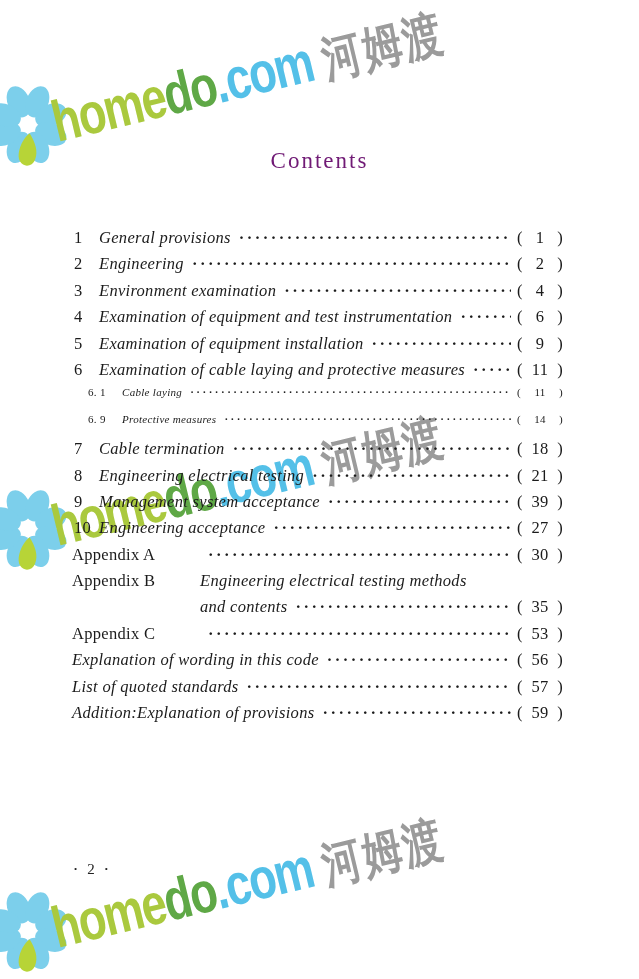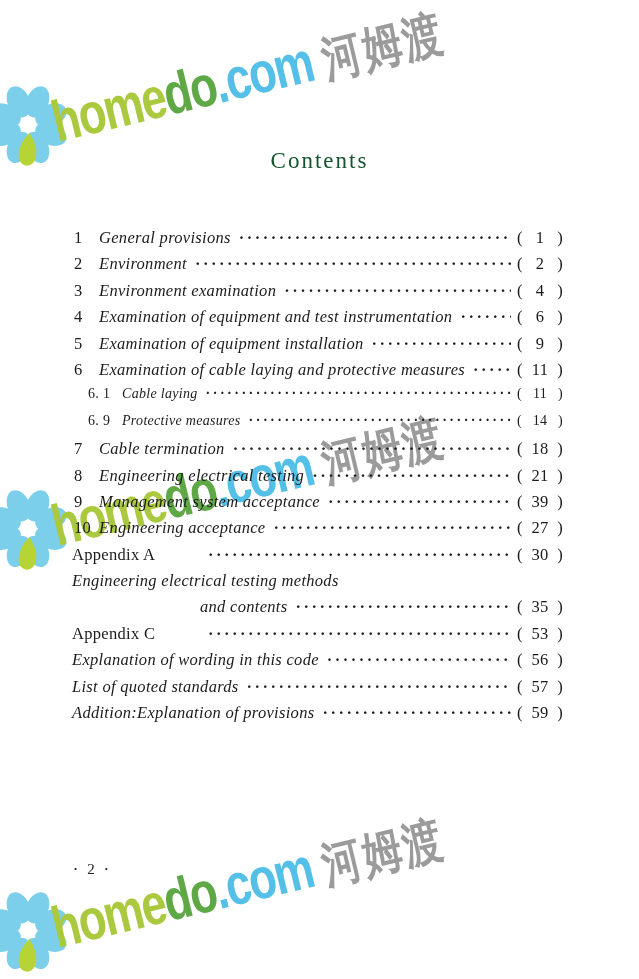--- a/index.html
+++ b/index.html
@@ -27,36 +27,36 @@
     white-space:nowrap;
   }
   .wm-home{color:#aac93e;}
   .wm-do{color:#5fa846;}
   .wm-com{color:#54c0e8;}
   .wm-cn{color:#9b9b9b;font-size:50px;letter-spacing:3px;margin-left:14px;}
   
   .content{position:absolute;inset:0;z-index:1;}
   .heading{
     position:absolute;top:148px;left:0;right:0;
-    text-align:center;font-size:23px;letter-spacing:2px;color:#14532d;
+    text-align:center;font-size:23px;letter-spacing:2px;color:#701a75;
   }
   .toc{
     position:absolute;left:72px;top:228px;width:491px;
     font-size:16.5px;letter-spacing:0.3px;
   }
   .row{display:flex;align-items:baseline;height:26.4px;}
   .num{flex:none;width:25px;padding-left:2px;}
   .lbl{flex:none;width:128px;}
   .indent{flex:none;width:128px;}
   .ttl{flex:none;white-space:nowrap;font-style:italic;}
   .dots{flex:1;overflow:hidden;white-space:nowrap;margin:0 6px 0 8px;letter-spacing:2.5px;font-weight:bold;}
   .dots::after{content:"······································································································";}
   .pg{flex:none;display:inline-flex;justify-content:space-between;width:46px;}
   .pg i,.pg b{font-style:normal;font-weight:normal;}
-  .sub{font-size:14px;}
+  .sub{font-size:11px;}
   .sub .num{width:34px;margin-left:16px;padding-left:0;}
   .footer{
     position:absolute;left:74px;top:860px;height:18px;
     display:flex;align-items:center;gap:10px;font-size:15px;color:#222;
   }
   .fbullet{font-size:9px;line-height:18px;}
 </style>
 </head>
 <body>
 
@@ -125,21 +125,21 @@
         <span class="dots"></span>
         <span class="pg">
             <i>(</i>
             <b>1</b>
             <i>)</i>
           </span>
       </div>
 
       <div class="row">
         <span class="num">2</span>
-        <span class="ttl">Environment</span>
+        <span class="ttl">Engineering</span>
         <span class="dots"></span>
         <span class="pg">
             <i>(</i>
             <b>2</b>
             <i>)</i>
           </span>
       </div>
 
       <div class="row">
         <span class="num">3</span>
@@ -255,20 +255,21 @@
         <span class="lbl">Appendix A</span>
         <span class="dots"></span>
         <span class="pg">
             <i>(</i>
             <b>30</b>
             <i>)</i>
           </span>
       </div>
 
       <div class="row">
+        <span class="lbl">Appendix B</span>
         <span class="ttl">Engineering electrical testing methods</span>
       </div>
 
       <div class="row">
         <span class="indent"></span>
         <span class="ttl">and contents</span>
         <span class="dots"></span>
         <span class="pg">
             <i>(</i>
             <b>35</b>

